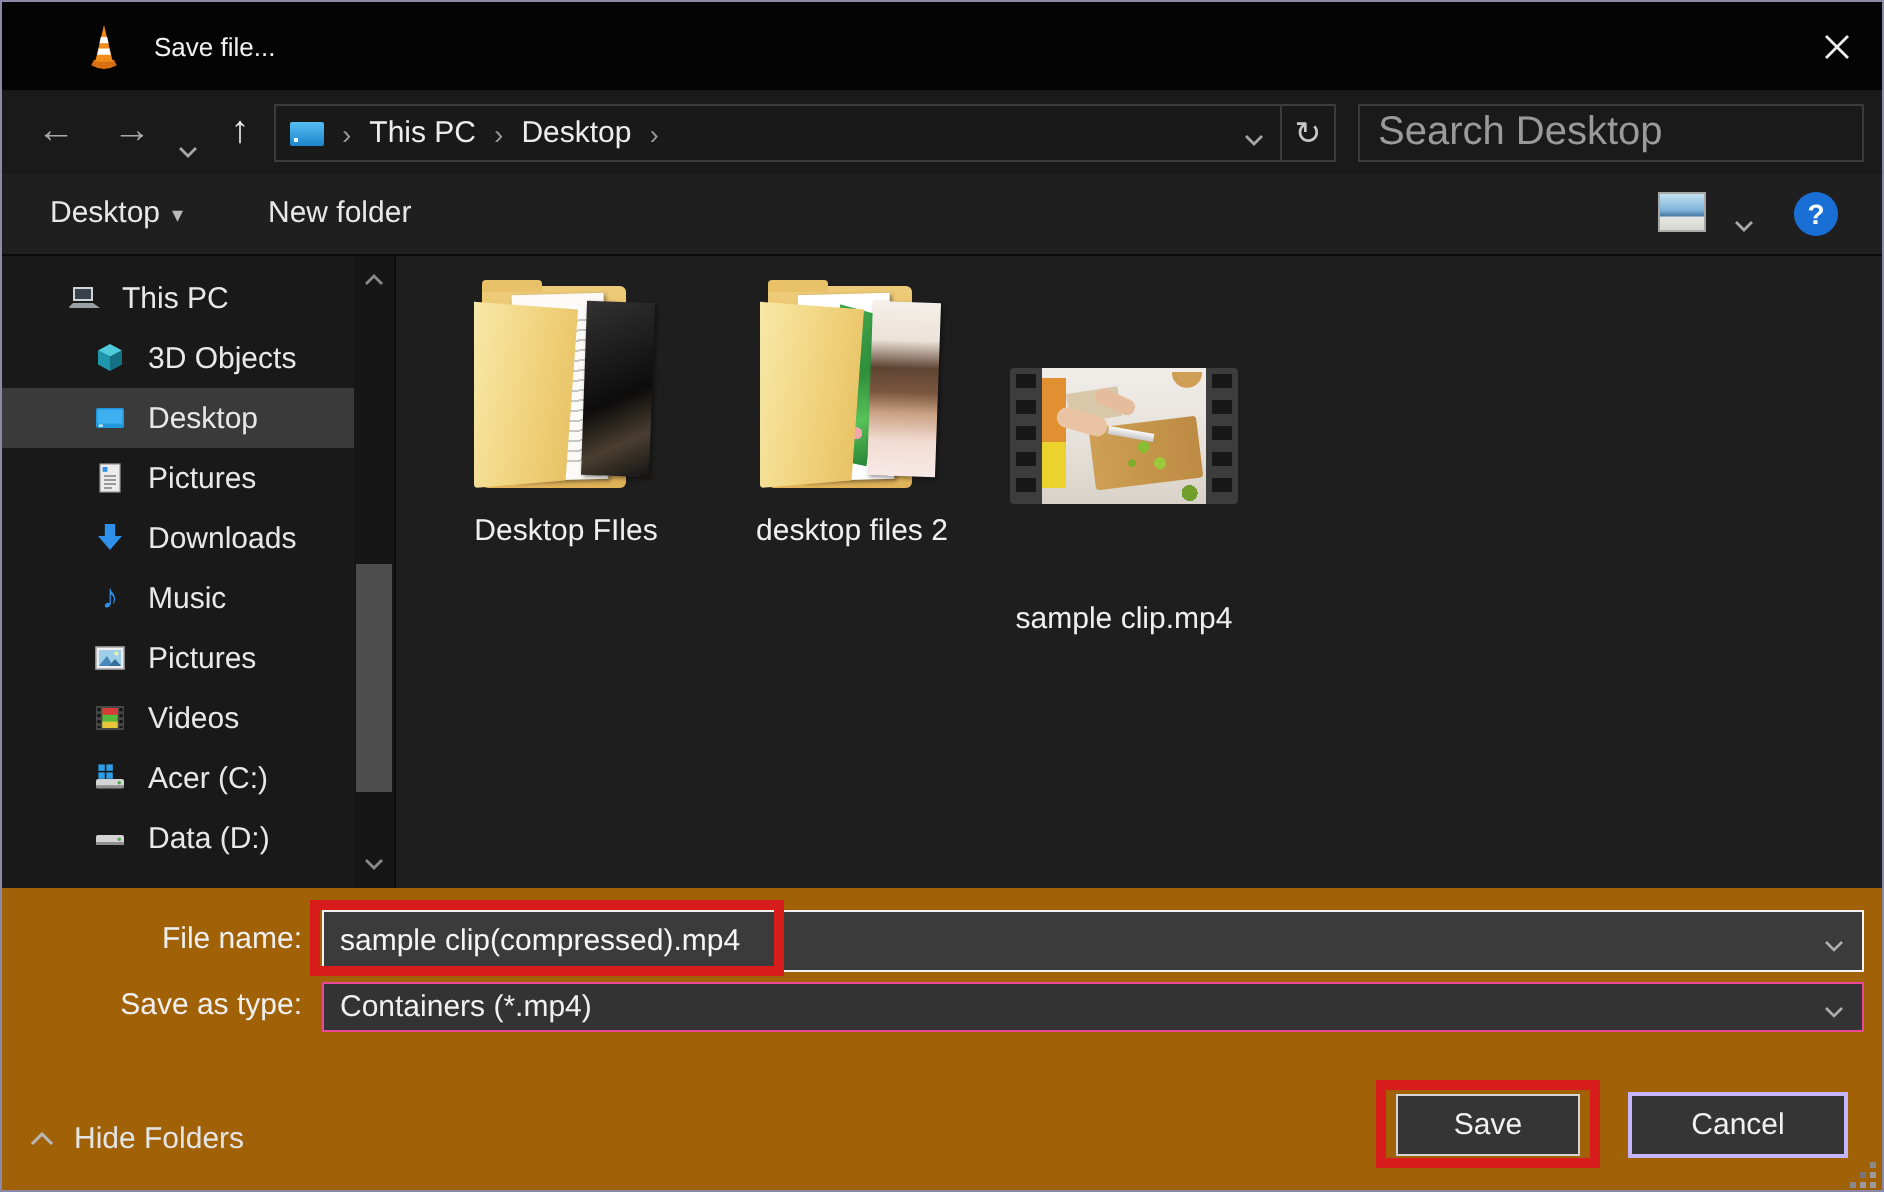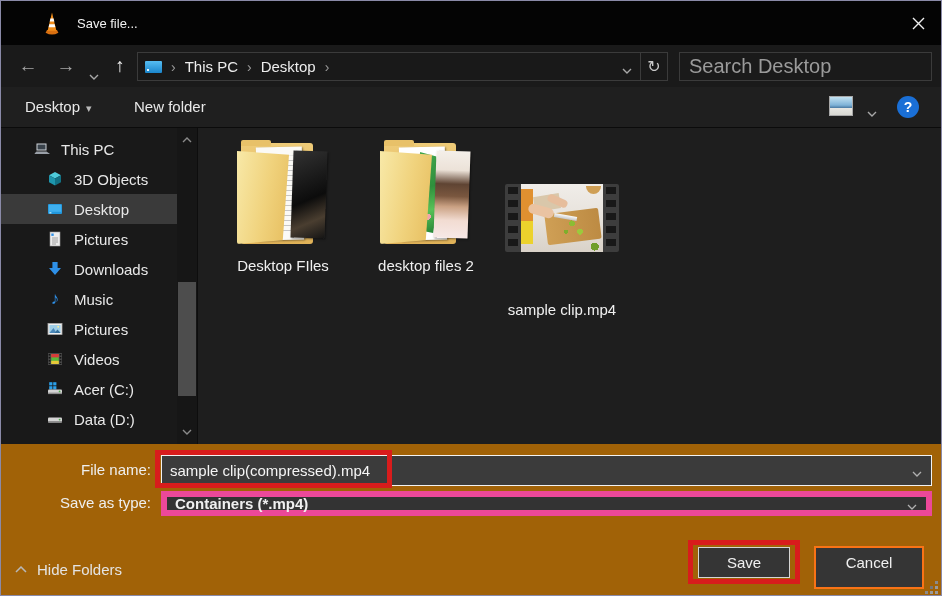--- a/index.html
+++ b/index.html
@@ -94,26 +94,26 @@
   .vi-bowl{right:3%;top:3%;width:18%;height:11%;background:#cf9f55;border-radius:0 0 8px 8px;}
 
   
   .bottom{position:absolute;left:0;top:443px;width:100%;height:153px;background:#a16207;}
   .flabel{position:absolute;left:0;width:150px;text-align:right;color:#efefef;font-size:15px;}
   .fl1{top:11px;height:30px;line-height:30px;}
   .fl2{top:47px;height:24px;line-height:24px;}
   .combo{position:absolute;left:160px;width:771px;display:flex;align-items:center;}
   .c1{top:11px;height:31px;background:#3b3b3b;border:1px solid #f2f2f2;}
   .c1 input{flex:1;background:transparent;border:none;outline:none;color:#f5f5f5;font-size:15px;padding-left:8px;}
-  .c2{top:47px;height:25px;background:#333333;border:6px solid #ec4899;font-weight:bold;}
+  .c2{top:47px;height:25px;background:#333333;border:1px solid #ec4899;}
   .c2 .cval{flex:1;color:#f0f0f0;font-size:15px;padding-left:8px;}
   .cchev{padding:3px 9px 0 6px;cursor:pointer;}
   .btn{position:absolute;text-align:center;color:#f0f0f0;font-size:15px;cursor:pointer;background:#353535;}
   .b-save{left:697px;top:103px;width:92px;height:31px;line-height:29px;border:1px solid #d6d6d6;}
-  .b-cancel{left:813px;top:102px;width:110px;height:43px;line-height:29px;border:2px solid #f97316;}
+  .b-cancel{left:813px;top:102px;width:110px;height:33px;line-height:29px;border:2px solid #c4b5fd;}
   .footer{position:absolute;left:14px;top:113px;height:24px;display:flex;align-items:center;gap:10px;cursor:pointer;}
   .hflabel{color:#e4e4e4;font-size:15px;}
   .grip{position:absolute;right:3px;bottom:3px;width:14px;height:14px;cursor:nwse-resize;}
   .grip::after{content:'';position:absolute;right:0;bottom:0;width:3px;height:3px;background:#9a9a9a;box-shadow:0 -5px #9a9a9a,0 -10px #8a8a8a,-5px 0 #9a9a9a,-5px -5px #777,-10px 0 #8a8a8a;}
 
   
   .ann{position:absolute;border:5px solid #d81c1c;z-index:50;pointer-events:none;}
   .ann1{left:154px;top:6px;width:237px;height:38px;}
   .ann2{left:687px;top:96px;width:112px;height:44px;}
 </style>

